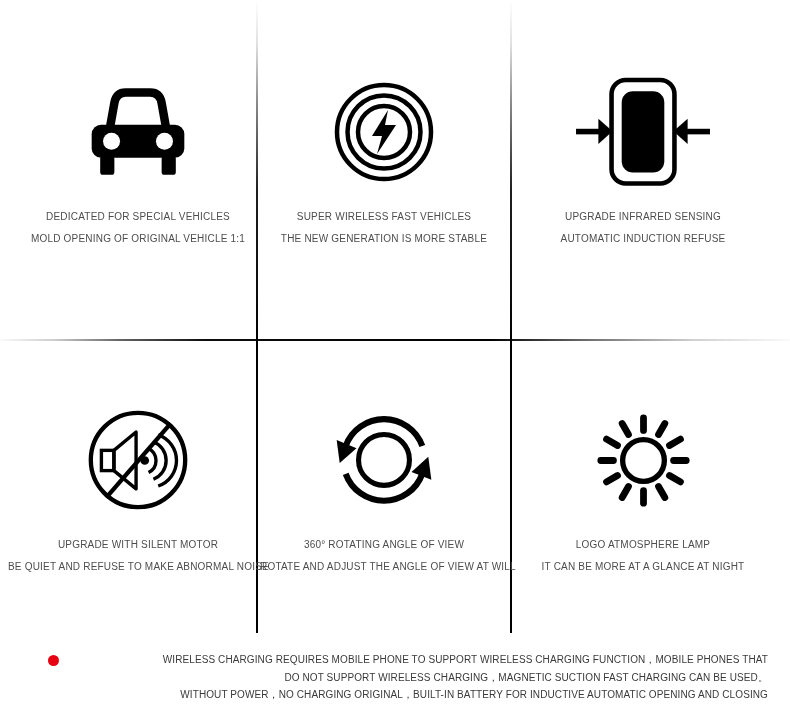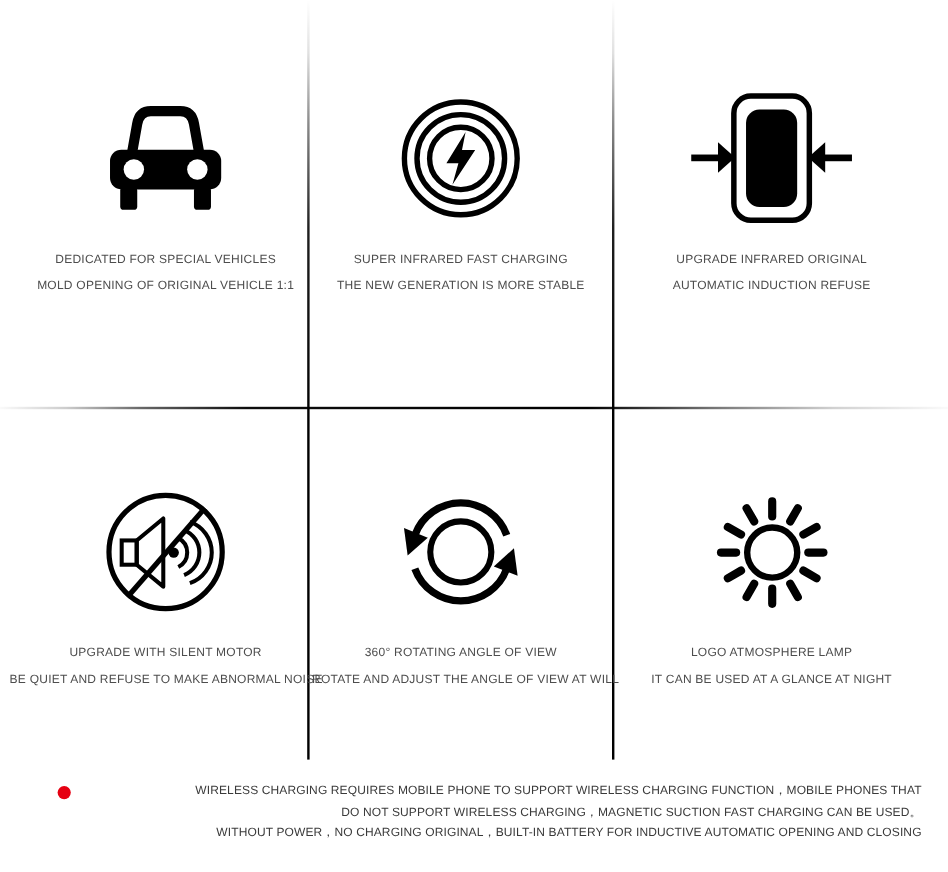--- a/index.html
+++ b/index.html
@@ -125,36 +125,36 @@
 
   <div class="cell r1 c2">
     <div class="icon-box">
       <svg width="104" viewBox="0 0 104 104">
         <circle cx="52" cy="52" r="47" fill="none" stroke="#000" stroke-width="4.5"></circle>
         <circle cx="52" cy="52" r="36.5" fill="none" stroke="#000" stroke-width="4.5"></circle>
         <circle cx="52" cy="52" r="26" fill="none" stroke="#000" stroke-width="4.5"></circle>
         <path d="M56 30 L40 56 L50 56 L45 74 L64 45 L53 45 Z" fill="#000"></path>
       </svg>
     </div>
-    <div class="cap">SUPER INFRARED FAST CHARGING</div>
+    <div class="cap">SUPER WIRELESS FAST VEHICLES</div>
     <div class="cap">THE NEW GENERATION IS MORE STABLE</div>
   </div>
 
   <div class="cell r1 c3">
     <div class="icon-box">
       <svg width="138" viewBox="0 0 136 112">
         <rect x="37" y="5" width="62" height="102" rx="14" fill="#fff" stroke="#000" stroke-width="4.5"></rect>
         <rect x="47" y="16" width="42" height="80" rx="11" fill="#000"></rect>
         <rect x="2" y="53" width="25" height="5.5" fill="#000"></rect>
         <polygon points="24,43 24,68 38,55.5" fill="#000"></polygon>
         <rect x="109" y="53" width="25" height="5.5" fill="#000"></rect>
         <polygon points="112,43 112,68 98,55.5" fill="#000"></polygon>
       </svg>
     </div>
-    <div class="cap">UPGRADE INFRARED ORIGINAL</div>
+    <div class="cap">UPGRADE INFRARED SENSING</div>
     <div class="cap">AUTOMATIC INDUCTION REFUSE</div>
   </div>
 
   <div class="cell r2 c1">
     <div class="icon-box">
       <svg width="104" viewBox="0 0 108 108">
         <circle cx="54" cy="54" r="49" fill="none" stroke="#000" stroke-width="4.5"></circle>
         <rect x="16" y="44" width="13" height="21" fill="none" stroke="#000" stroke-width="3.5"></rect>
         <polygon points="29,44 52,25 52,84 29,65" fill="none" stroke="#000" stroke-width="3.5" stroke-linejoin="round"></polygon>
         <circle cx="61" cy="54.5" r="4.5" fill="#000"></circle>
@@ -196,21 +196,21 @@
           <line x1="34.5" y1="23.2" x2="28" y2="11.9"></line>
           <line x1="23.2" y1="34.5" x2="11.9" y2="28"></line>
           <line x1="23.2" y1="65.5" x2="11.9" y2="72"></line>
           <line x1="34.5" y1="76.8" x2="28" y2="88.1"></line>
           <line x1="65.5" y1="76.8" x2="72" y2="88.1"></line>
           <line x1="76.8" y1="65.5" x2="88.1" y2="72"></line>
         </g>
       </svg>
     </div>
     <div class="cap">LOGO ATMOSPHERE LAMP</div>
-    <div class="cap">IT CAN BE USED AT A GLANCE AT NIGHT</div>
+    <div class="cap">IT CAN BE MORE AT A GLANCE AT NIGHT</div>
   </div>
 
   <div class="note">
     <span class="note-dot"></span>
     <div class="note-lines">
       <div>WIRELESS CHARGING REQUIRES MOBILE PHONE TO SUPPORT WIRELESS CHARGING FUNCTION，MOBILE PHONES THAT</div>
       <div>DO NOT SUPPORT WIRELESS CHARGING，MAGNETIC SUCTION FAST CHARGING CAN BE USED。</div>
       <div class="shift">WITHOUT POWER，NO CHARGING ORIGINAL，BUILT-IN BATTERY FOR INDUCTIVE AUTOMATIC OPENING AND CLOSING</div>
     </div>
   </div>

